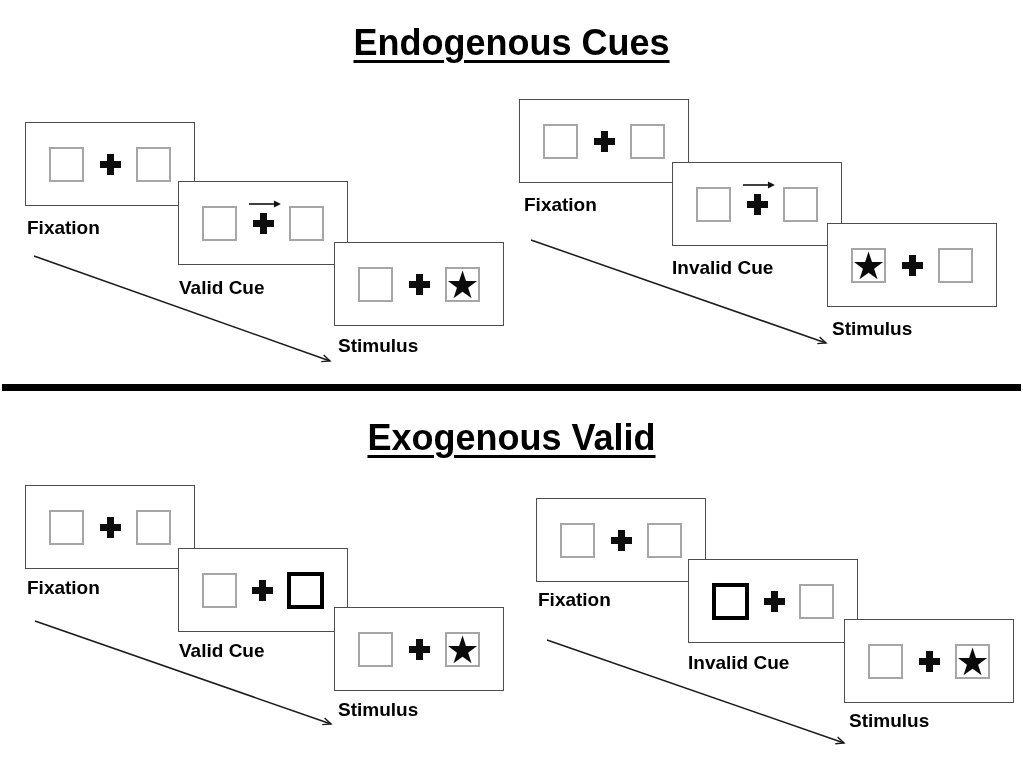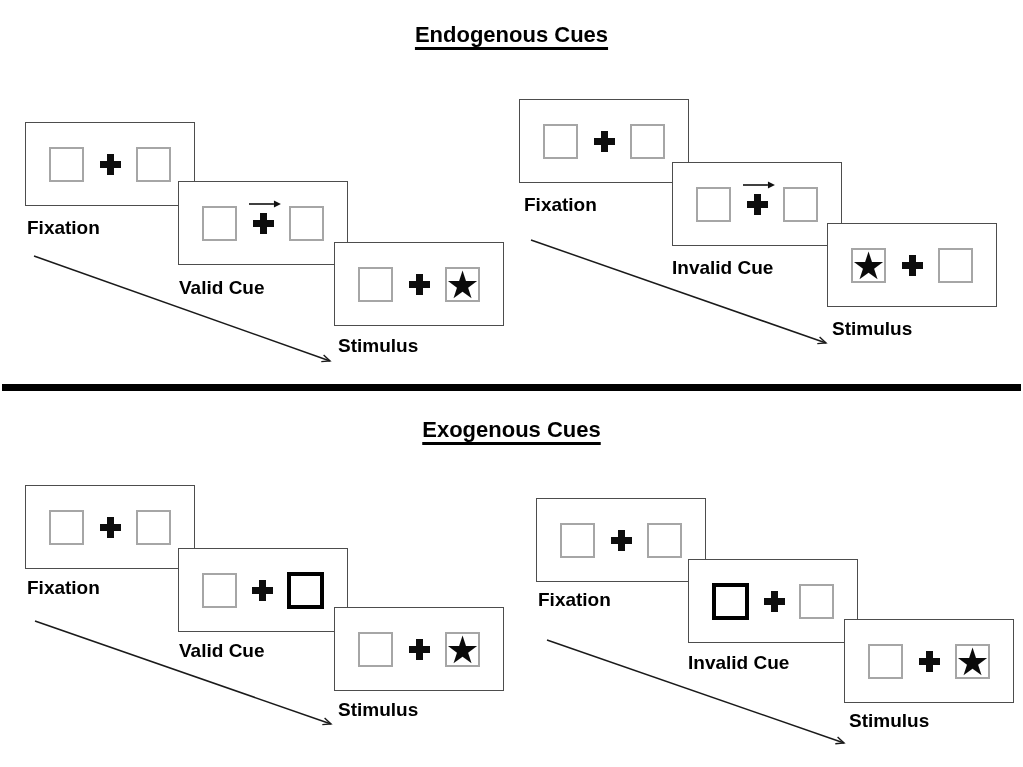--- a/index.html
+++ b/index.html
@@ -1,19 +1,19 @@
 <!DOCTYPE html>
 <html><head>
 <meta charset="utf-8">
 <style>
   html,body{margin:0;padding:0;background:#fff;}
   .canvas{position:relative;width:1023px;height:767px;background:#ffffff;overflow:hidden;
           font-family:"Liberation Sans",sans-serif;color:#000;}
   .section-title{position:absolute;left:0;width:1023px;text-align:center;
-          font-size:22px;font-weight:bold;letter-spacing:0px;}
+          font-size:36px;font-weight:bold;letter-spacing:0px;}
   .section-title span{text-decoration:underline;text-decoration-thickness:3px;text-underline-offset:5px;}
   .divider{position:absolute;left:2px;top:384px;width:1019px;height:7px;background:#000;}
   .panel{position:absolute;width:170px;height:84px;background:#fff;border:1px solid #4d4d4d;
           box-sizing:border-box;display:flex;align-items:center;justify-content:space-between;
           padding:0 23px;}
   .box{width:35px;height:35px;border:2px solid #a6a6a6;box-sizing:border-box;background:#fff;
           display:flex;align-items:center;justify-content:center;flex:0 0 auto;}
   .box.thick{width:37px;height:37px;border:4px solid #000;}
   .star{font-family:"DejaVu Sans",sans-serif;font-size:38px;line-height:1;
           transform:translateY(1px);color:#0a0a0a;}
@@ -28,21 +28,21 @@
 </head>
 <body>
 
 <div class="canvas">
 
   <div class="section-title" style="top:22px;">
     <span>Endogenous Cues</span>
   </div>
   <div class="divider"></div>
   <div class="section-title" style="top:417px;">
-    <span>Exogenous Cues</span>
+    <span>Exogenous Valid</span>
   </div>
 
   <svg class="arrows" width="1023" height="767">
     <defs>
       <marker id="ah" markerWidth="12" markerHeight="10" refX="9" refY="4.5" orient="auto" markerUnits="userSpaceOnUse">
         <path d="M1,1 L9,4.5 L1,8" fill="none" stroke="#1a1a1a" stroke-width="1.4"></path>
       </marker>
     </defs>
     <line x1="34" y1="256" x2="330" y2="361" stroke="#1a1a1a" stroke-width="1.5" marker-end="url(#ah)"></line>
     <line x1="531" y1="240" x2="826" y2="343" stroke="#1a1a1a" stroke-width="1.5" marker-end="url(#ah)"></line>

